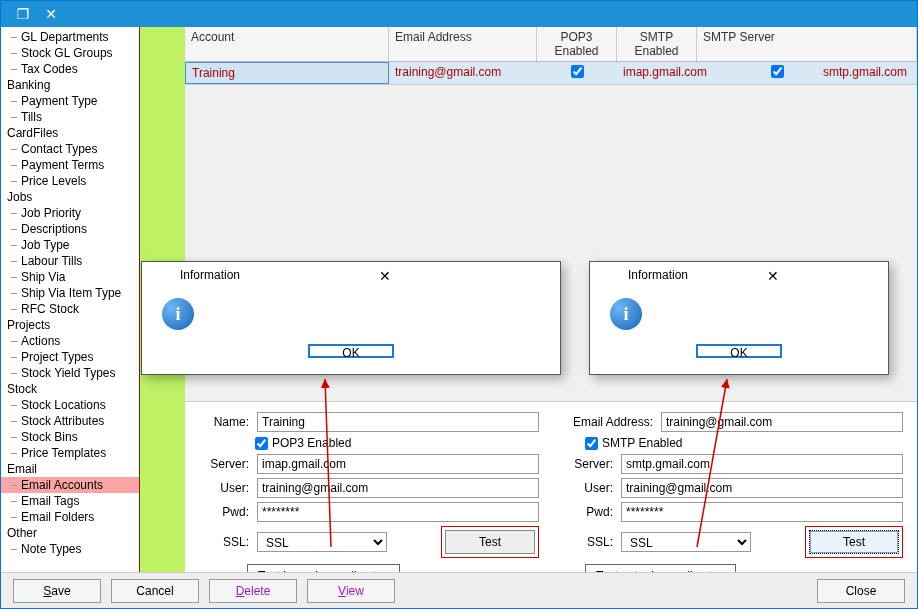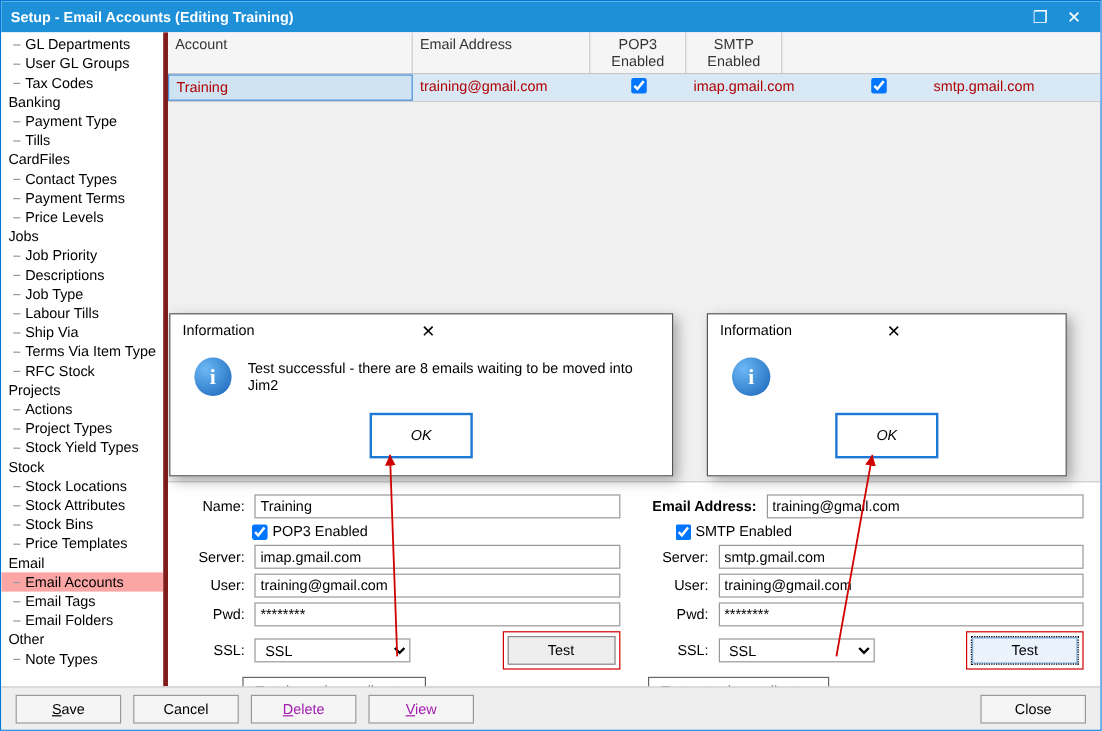--- a/index.html
+++ b/index.html
@@ -5,27 +5,27 @@
 * { box-sizing: border-box; margin: 0; padding: 0; font-family: "Segoe UI", Tahoma, Arial, sans-serif; font-size: 12px; }
 body { background: #fff; width: 918px; height: 609px; overflow: hidden; border: 1px solid #0078d7; position: relative; }
 
 
 .titlebar { background: #1e90d8; color: #fff; height: 26px; display: flex; align-items: center; padding: 0 8px; }
 .titlebar .title { flex: 1; font-weight: 600; }
 .titlebar .winbtn { width: 28px; text-align: center; cursor: pointer; font-size: 14px; }
 
 
 .body { display: flex; height: calc(100% - 26px - 36px); }
-.sidebar { width: 139px; background: #fff; border-right: 4px solid #7f1d1d; overflow: hidden; padding: 2px 0; }
+.sidebar { width: 139px; background: #fff; border-right: 1px solid #7f1d1d; overflow: hidden; padding: 2px 0; }
 .tree-item { padding: 1px 6px; white-space: nowrap; cursor: pointer; color: #000; }
 .tree-child { padding-left: 20px; position: relative; }
 .tree-child::before { content: ""; position: absolute; left: 10px; top: 50%; width: 6px; height: 1px; background: #999; }
 .tree-item.selected { background: #fca5a5; }
 
-.main { flex: 1; display: flex; flex-direction: column; background: #d946ef; }
+.main { flex: 1; display: flex; flex-direction: column; background: #bef264; padding-left: 45px; }
 
 
 .grid { background: #fff; border-bottom: 1px solid #ccc; }
 .grid-head { display: flex; background: #f5f5f5; border-bottom: 1px solid #bbb; }
 .grid-head .gh { padding: 3px 6px; border-right: 1px solid #ccc; color: #333; }
 .grid-row { display: flex; background: #d8e8f5; }
 .grid-row .gc { padding: 3px 6px; color: #b00000; }
 .gc.center, .gh.center { text-align: center; }
 .col-account { width: 204px; }
 .col-email { width: 148px; }
@@ -34,78 +34,77 @@
 .col-smtpen { width: 80px; }
 .col-smtpsrv { flex: 1; }
 
 .grid-blank { flex: 1; background: #f0f0f0; }
 
 
 .form-panel { background: #fff; border-top: 1px solid #ccc; padding: 10px 14px; display: flex; gap: 24px; position: relative; }
 .col { flex:1; }
 .row { display:flex; align-items:center; margin-bottom:4px; gap:8px;justify-content:space-between; }
 .row .lbl { width:50px; text-align:right; }
-.row .lblw { width:90px; text-align:right;font-weight:bold; }
+.row .lblw { width:90px; text-align:right; }
 .row input[type=text], .row input[type=password], .row select { flex:1; border:1px solid #999; padding:2px 4px; height:20px; background:#fff; }
 .row select { height:20px; }
 .chk { margin-left: 56px; display:flex; align-items:center; gap:4px; margin-bottom:4px;}
 .test-btn { width:90px; height:24px; border:1px solid #888; background:#eee; cursor:pointer; }
 .test-btn.focus { border:1px dotted #000; box-shadow: inset 0 0 0 1px #7aa7d8; background:#eaf2fb; }
 .redbox { border:1px solid #d00000; padding:3px; }
 .callout { position:absolute; background:#fff; border:1px solid #666; padding:4px 10px; font-size:12px; }
 
 
 .footer { position:absolute; bottom:0; left:0; right:0; height:36px; background:#eee; border-top:1px solid #ccc; display:flex; align-items:center; padding:0 12px; gap:10px; }
 .footer .fbtn { width:88px; height:24px; border:1px solid #999; background:#f5f5f5; cursor:pointer; }
 .footer .fbtn.disabled { color:#a21caf; }
 .footer .spacer { flex:1; }
 .footer .fbtn .ul { text-decoration: underline; }
 
 
 .dialog { position:absolute; background:#fff; border:1px solid #555; box-shadow: 4px 4px 10px rgba(0,0,0,0.3); }
 .dialog .dtitle { display:flex; padding:6px 10px; font-size:12px; }
-.dialog .dtitle span { flex:1; }
+.dialog .dtitle span { flex:1;margin-left:28px; }
 .dialog .dtitle .closex { cursor:pointer; font-size:14px; }
 .dialog .dbody { display:flex; align-items:center; gap:14px; padding:8px 20px 6px 20px; }
 .dialog .dicon { width:32px; height:32px; border-radius:50%; background:radial-gradient(circle at 30% 30%, #6cb8f5, #1763b8); color:#fff; display:flex; align-items:center; justify-content:center; font-weight:bold; font-size:18px; font-family:Georgia,serif; }
 .dialog .dbtns { text-align:center; padding:8px 0 14px 0; }
-.dialog .okbtn { width:86px; height:38px; border:2px solid #1e78d6; background:#fff; cursor:pointer;font-style:italic; }
+.dialog .okbtn { width:86px; height:14px; border:2px solid #1e78d6; background:#fff; cursor:pointer; }
 
 
 svg.arrows { position:absolute; top:0; left:0; pointer-events:none; }
 </style>
 </head>
 <body>
 
 <div class="titlebar">
-  <div class="title">Setup - Email Accounts (Editing Training)</div>
   <div class="winbtn">❐</div>
   <div class="winbtn">✕</div>
 </div>
 
 <div class="body">
 
   <div class="sidebar" id="tree">
       <div class="tree-item tree-child">GL Departments</div>
-      <div class="tree-item tree-child">User GL Groups</div>
+      <div class="tree-item tree-child">Stock GL Groups</div>
       <div class="tree-item tree-child">Tax Codes</div>
       <div class="tree-item">Banking</div>
       <div class="tree-item tree-child">Payment Type</div>
       <div class="tree-item tree-child">Tills</div>
       <div class="tree-item">CardFiles</div>
       <div class="tree-item tree-child">Contact Types</div>
       <div class="tree-item tree-child">Payment Terms</div>
       <div class="tree-item tree-child">Price Levels</div>
       <div class="tree-item">Jobs</div>
       <div class="tree-item tree-child">Job Priority</div>
       <div class="tree-item tree-child">Descriptions</div>
       <div class="tree-item tree-child">Job Type</div>
       <div class="tree-item tree-child">Labour Tills</div>
       <div class="tree-item tree-child">Ship Via</div>
-      <div class="tree-item tree-child">Terms Via Item Type</div>
+      <div class="tree-item tree-child">Ship Via Item Type</div>
       <div class="tree-item tree-child">RFC Stock</div>
       <div class="tree-item">Projects</div>
       <div class="tree-item tree-child">Actions</div>
       <div class="tree-item tree-child">Project Types</div>
       <div class="tree-item tree-child">Stock Yield Types</div>
       <div class="tree-item">Stock</div>
       <div class="tree-item tree-child">Stock Locations</div>
       <div class="tree-item tree-child">Stock Attributes</div>
       <div class="tree-item tree-child">Stock Bins</div>
       <div class="tree-item tree-child">Price Templates</div>
@@ -117,20 +116,21 @@
       <div class="tree-item tree-child">Note Types</div>
     </div>
 
   <div class="main">
     <div class="grid">
       <div class="grid-head">
         <div class="gh col-account">Account</div>
         <div class="gh col-email">Email Address</div>
         <div class="gh col-pop3en center">POP3 Enabled</div>
         <div class="gh col-smtpen center">SMTP Enabled</div>
+        <div class="gh col-smtpsrv">SMTP Server</div>
       </div>
       <div class="grid-row">
         <div class="gc col-account" style="background:#cfe3f2;border:1px solid #4a90d9;">Training</div>
         <div class="gc col-email">training@gmail.com</div>
         <div class="gc col-pop3en center"><input type="checkbox" checked="" style=""></div>
         <div class="gc col-pop3srv">imap.gmail.com</div>
         <div class="gc col-smtpen center"><input type="checkbox" checked="" style=""></div>
         <div class="gc col-smtpsrv">smtp.gmail.com</div>
       </div>
     </div>
@@ -211,21 +211,20 @@
   <button class="fbtn">Close</button>
 </div>
 
 <div class="dialog" style="left:140px; top:260px; width:420px;">
   <div class="dtitle">
       <span>Information</span>
       <span class="closex">✕</span>
     </div>
   <div class="dbody">
     <div class="dicon">i</div>
-    <div>Test successful - there are 8 emails waiting to be moved into Jim2</div>
   </div>
   <div class="dbtns"><button class="okbtn">OK</button></div>
 </div>
 
 <div class="dialog" style="left:588px; top:260px; width:300px;">
   <div class="dtitle">
       <span>Information</span>
       <span class="closex">✕</span>
     </div>
   <div class="dbody">

